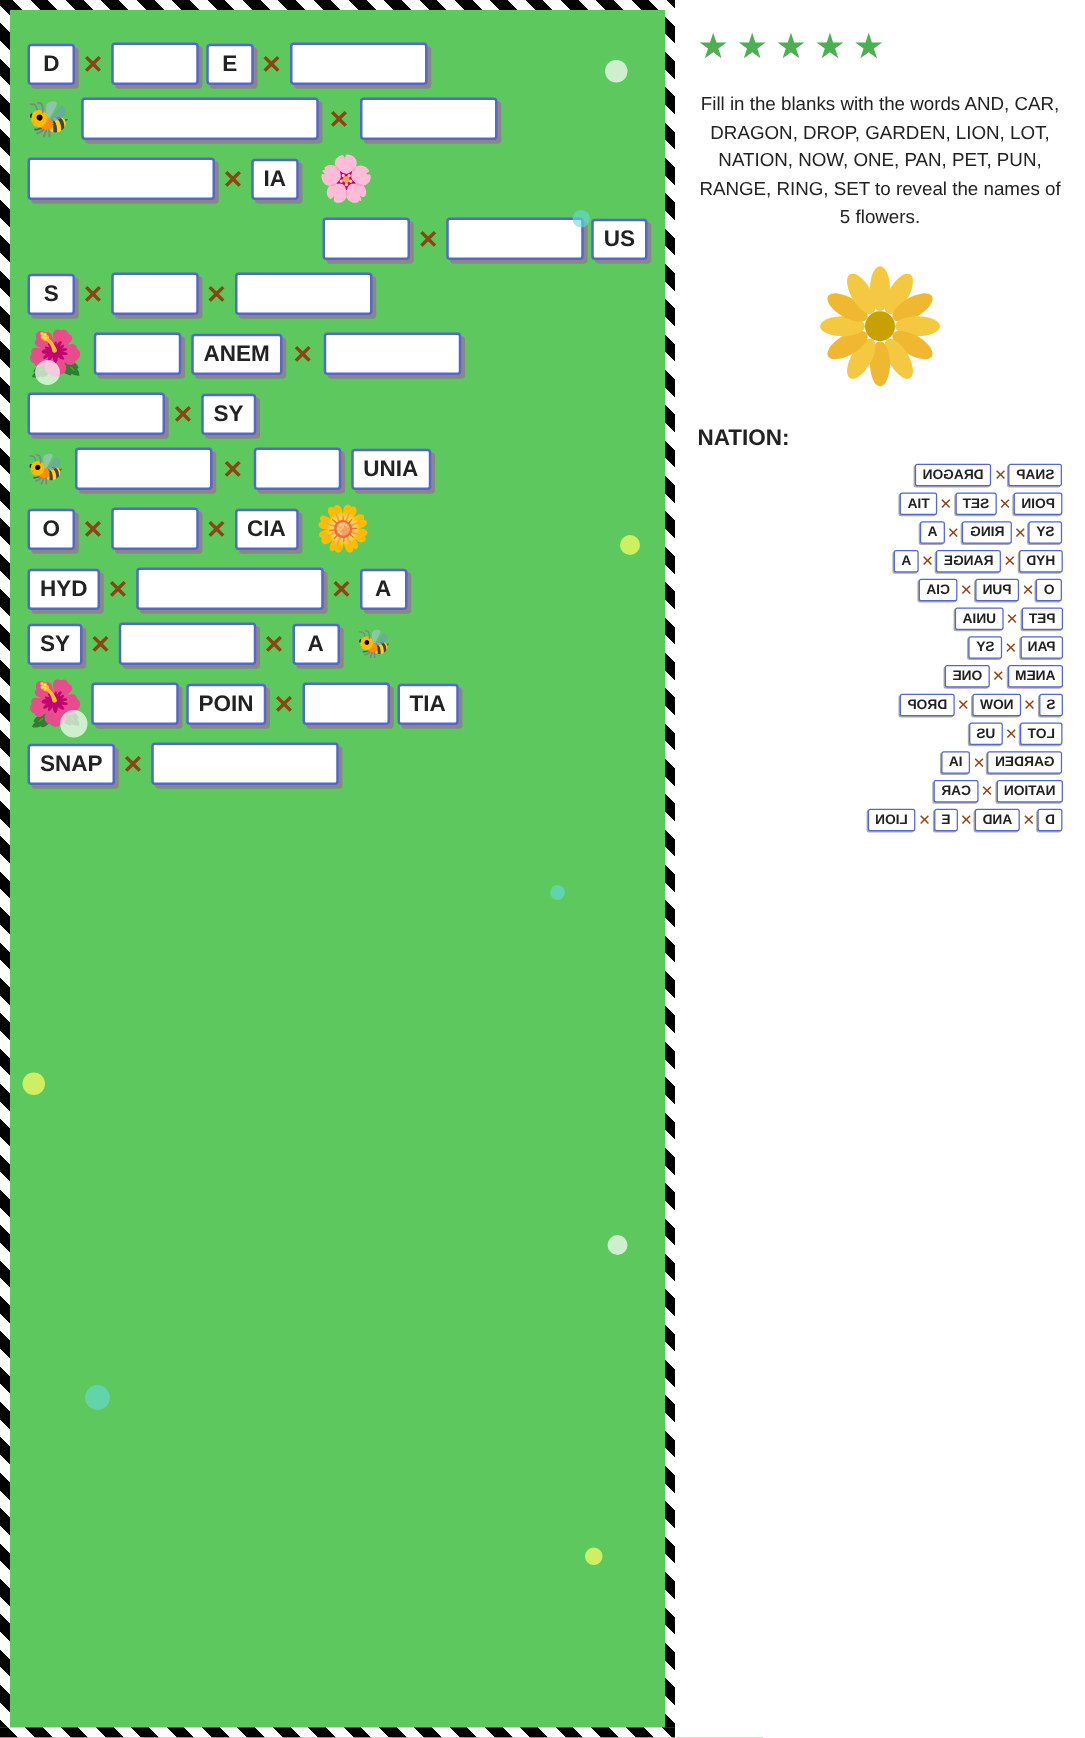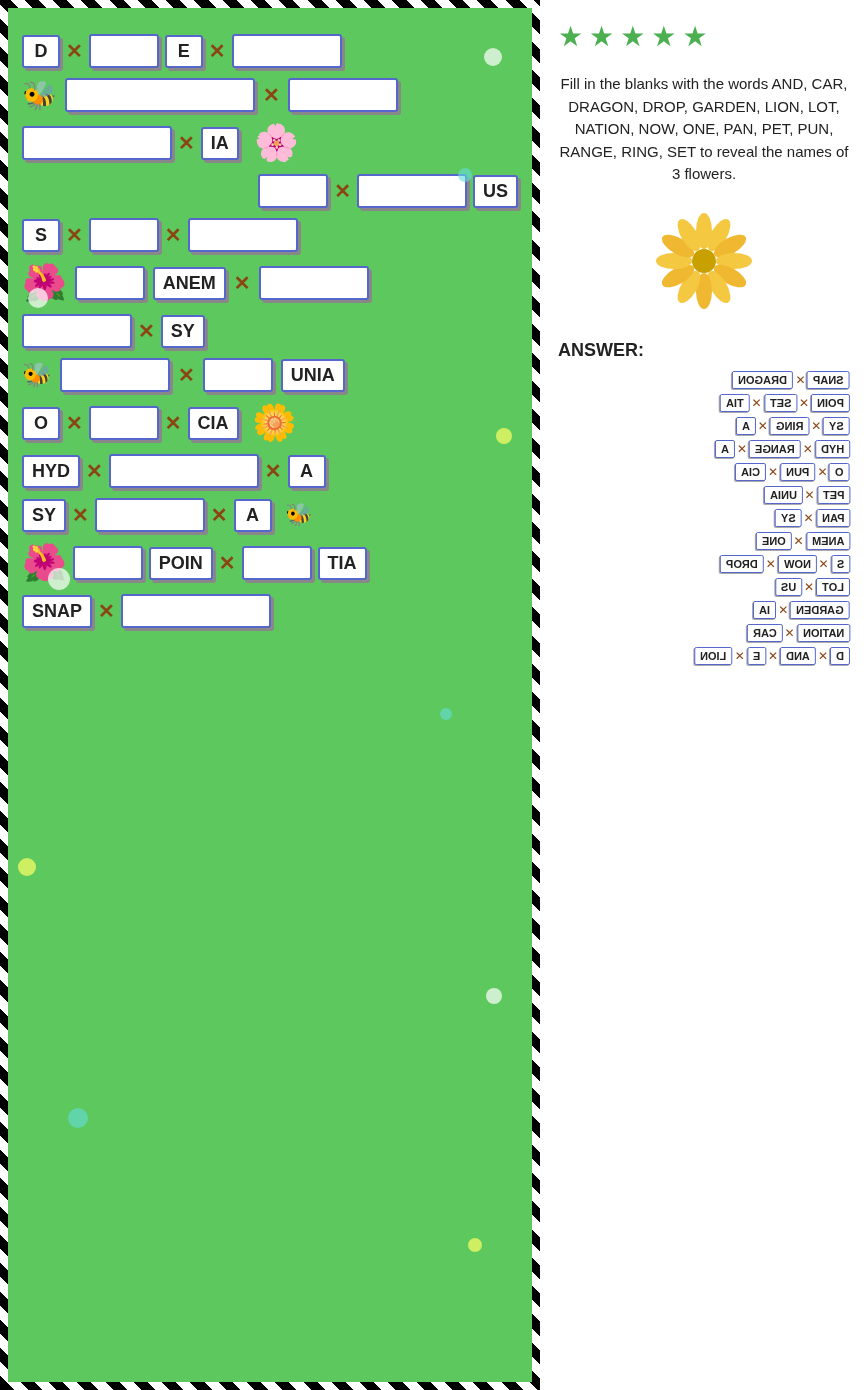--- a/index.html
+++ b/index.html
@@ -292,21 +292,21 @@
 <div class="right-panel">
 
   <div class="stars-row">
     <span class="star">★</span>
     <span class="star">★</span>
     <span class="star">★</span>
     <span class="star">★</span>
     <span class="star">★</span>
   </div>
 
-  <p class="instructions">Fill in the blanks with the words AND, CAR, DRAGON, DROP, GARDEN, LION, LOT, NATION, NOW, ONE, PAN, PET, PUN, RANGE, RING, SET to reveal the names of 3 flowers.</p>
+  <p class="instructions">Fill in the blanks with the words AND, CAR, DRAGON, DROP, GARDEN, LION, LOT, NATION, NOW, ONE, PAN, PET, PUN, RANGE, RING, SET to reveal the names of 5 flowers.</p>
 
   <div class="flower-image">
     <svg width="100" height="100" viewBox="0 0 100 100">
 
       <ellipse cx="50" cy="20" rx="8" ry="18" fill="#f5c842" transform="rotate(0,50,50)"></ellipse>
       <ellipse cx="50" cy="20" rx="8" ry="18" fill="#f5c842" transform="rotate(30,50,50)"></ellipse>
       <ellipse cx="50" cy="20" rx="8" ry="18" fill="#f0b830" transform="rotate(60,50,50)"></ellipse>
       <ellipse cx="50" cy="20" rx="8" ry="18" fill="#f5c842" transform="rotate(90,50,50)"></ellipse>
       <ellipse cx="50" cy="20" rx="8" ry="18" fill="#f0b830" transform="rotate(120,50,50)"></ellipse>
       <ellipse cx="50" cy="20" rx="8" ry="18" fill="#f5c842" transform="rotate(150,50,50)"></ellipse>
@@ -314,21 +314,21 @@
       <ellipse cx="50" cy="20" rx="8" ry="18" fill="#f5c842" transform="rotate(210,50,50)"></ellipse>
       <ellipse cx="50" cy="20" rx="8" ry="18" fill="#f0b830" transform="rotate(240,50,50)"></ellipse>
       <ellipse cx="50" cy="20" rx="8" ry="18" fill="#f5c842" transform="rotate(270,50,50)"></ellipse>
       <ellipse cx="50" cy="20" rx="8" ry="18" fill="#f0b830" transform="rotate(300,50,50)"></ellipse>
       <ellipse cx="50" cy="20" rx="8" ry="18" fill="#f5c842" transform="rotate(330,50,50)"></ellipse>
       <circle cx="50" cy="50" r="12" fill="#c8a000"></circle>
     </svg>
   </div>
 
   <div class="answer-section">
-    <div class="answer-title">ANSWER:</div>
+    <div class="answer-title">NATION:</div>
     <div class="answer-rows">
 
       <div class="answer-row">
         <span class="ans-box">DRAGON</span>
         <span class="ans-cross">✕</span>
         <span class="ans-box">SNAP</span>
       </div>
 
       <div class="answer-row">
         <span class="ans-box">TIA</span>

